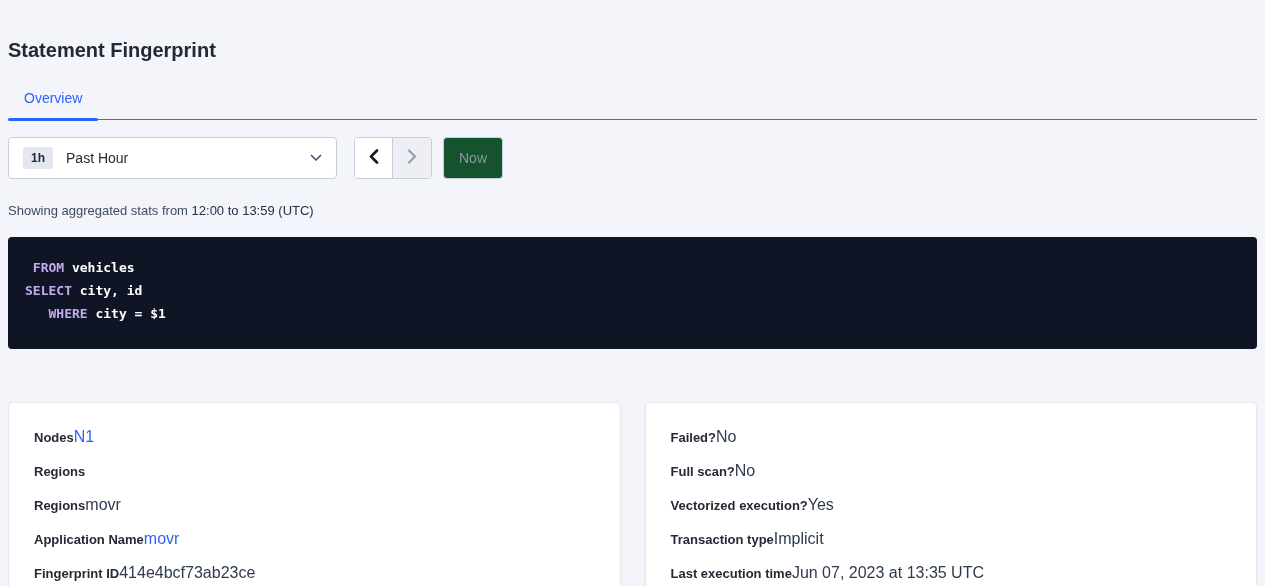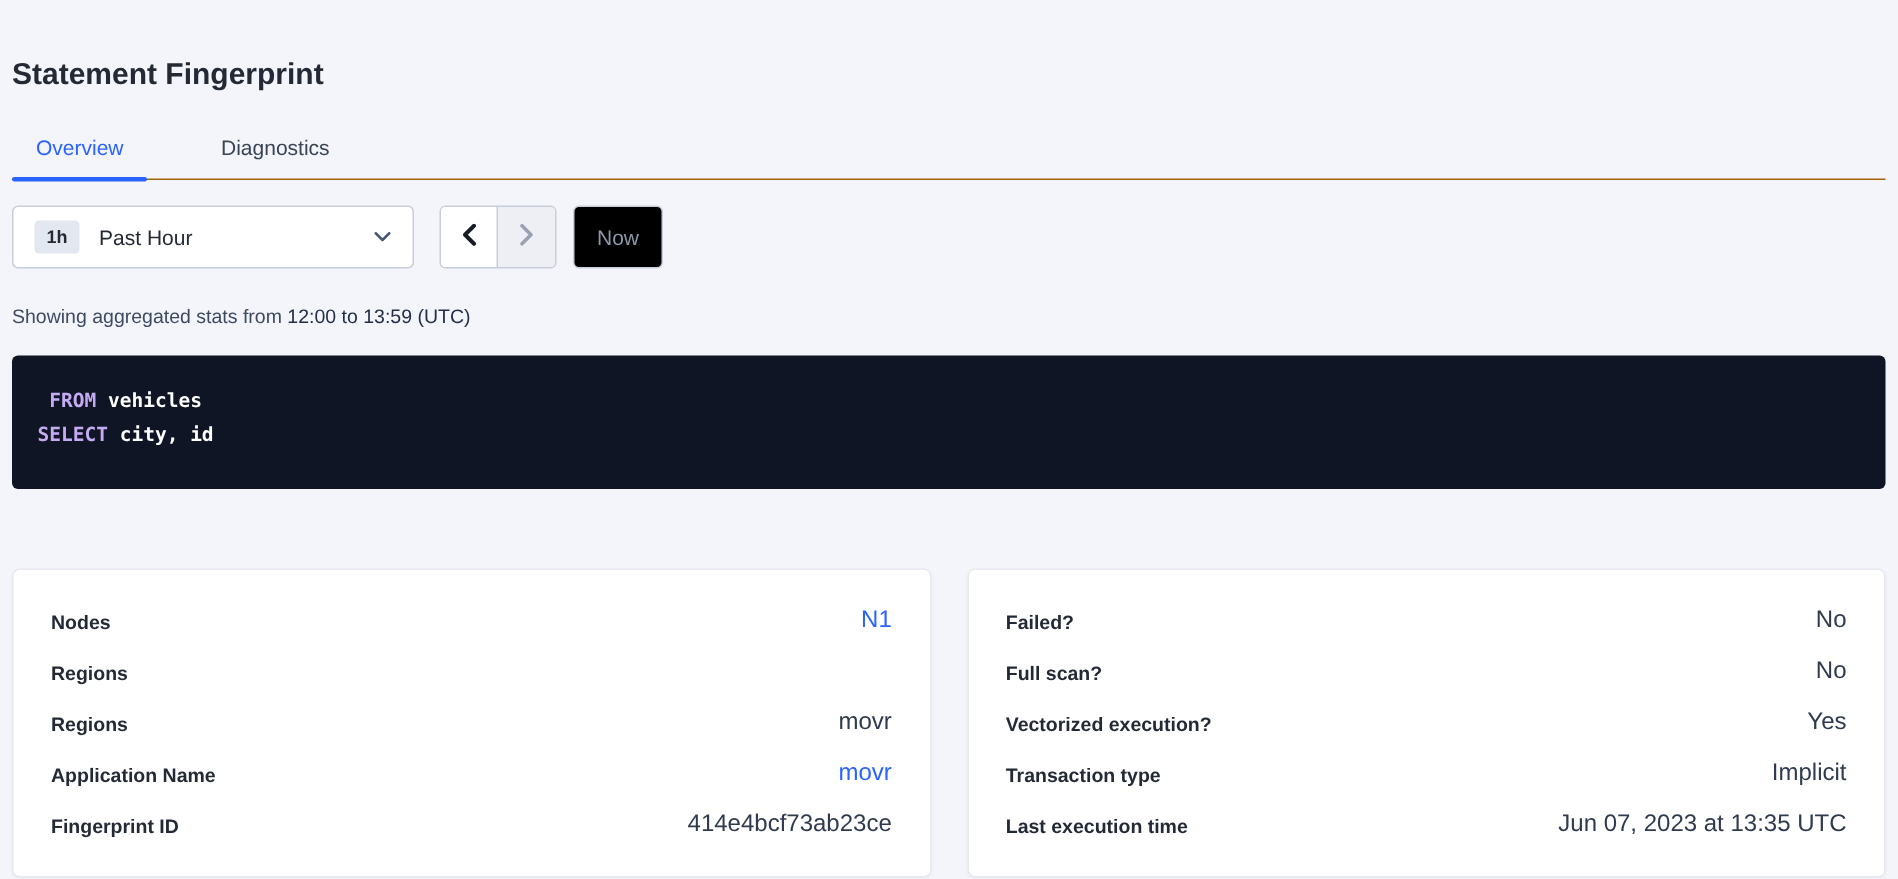--- a/index.html
+++ b/index.html
@@ -45,21 +45,21 @@
     border-radius: 2px;
   }
 
   
   .controls {
     display: flex;
     align-items: center;
     margin-top: 17px;
   }
   .time-dropdown {
-    width: 268px;
+    width: 329px;
     height: 42px;
     background: #ffffff;
     border: 1px solid #c8cdda;
     border-radius: 4px;
     display: flex;
     align-items: center;
     padding: 0 14px;
     cursor: pointer;
   }
   .interval-badge {
@@ -93,21 +93,21 @@
     background: #ffffff;
     cursor: pointer;
   }
   .arrow-btn.prev { border-right: 1px solid #c8cdda; }
   .arrow-btn.next { background: #edeff4; cursor: default; }
 
   .now-btn {
     margin-left: 11px;
     height: 42px;
     padding: 0 15px;
-    background: #000000;
+    background: #14532d;
     border: 1px solid #c9cedb;
     border-radius: 4px;
     font-size: 14px;
     color: #8e96a9;
     font-family: "Liberation Sans", sans-serif;
     cursor: default;
   }
 
   
   .stats-line {
@@ -145,36 +145,35 @@
     background: #ffffff;
     border: 1px solid #e6e9f0;
     border-radius: 5px;
     padding: 17px 25px;
     box-shadow: 0 1px 3px rgba(36, 42, 53, 0.04);
   }
   .kv-row {
     height: 34px;
     display: flex;
     align-items: center;
-    justify-content: space-between;
+    justify-content: flex-start;
   }
   .kv-label { font-size: 13px; font-weight: 700; color: #242a35; }
   .kv-value { font-size: 16px; color: #2f3a4f; }
   a.kv-value.link { color: #2a63ff; text-decoration: none; cursor: pointer; }
 </style>
 </head>
 <body>
 
 <div class="page">
 
   <h1 class="page-title">Statement Fingerprint</h1>
 
   <div class="tabbar">
     <div class="tab active">Overview</div>
-    <div class="tab">Diagnostics</div>
   </div>
 
   <div class="controls">
     <div class="time-dropdown">
       <span class="interval-badge">1h</span>
       <span class="interval-label">Past Hour</span>
       <span class="dd-caret">
         <svg width="12" height="8" viewBox="0 0 12 8">
             <polyline points="1.5,1.5 6,6 10.5,1.5" fill="none" stroke="#475872" stroke-width="1.7" stroke-linecap="round" stroke-linejoin="round"></polyline>
           </svg>
@@ -200,21 +199,21 @@
 
     <button class="now-btn">Now</button>
   </div>
 
   <div class="stats-line">
     <span>Showing aggregated stats from</span>
     <strong>12:00 to 13:59 (UTC)</strong>
   </div>
 
   <div class="sql-box">
-    <div class="sql-pre"><div><span> </span><span class="sql-kw">FROM</span><span> vehicles</span></div><div><span></span><span class="sql-kw">SELECT</span><span> city, id</span></div></div>
+    <div class="sql-pre"><div><span> </span><span class="sql-kw">FROM</span><span> vehicles</span></div><div><span></span><span class="sql-kw">SELECT</span><span> city, id</span></div><div><span>   </span><span class="sql-kw">WHERE</span><span> city = $1</span></div></div>
   </div>
 
   <div class="cards">
 
     <div class="card">
       <div class="kv-row">
         <span class="kv-label">Nodes</span>
         <a class="kv-value link">N1</a>
       </div>
       <div class="kv-row">

